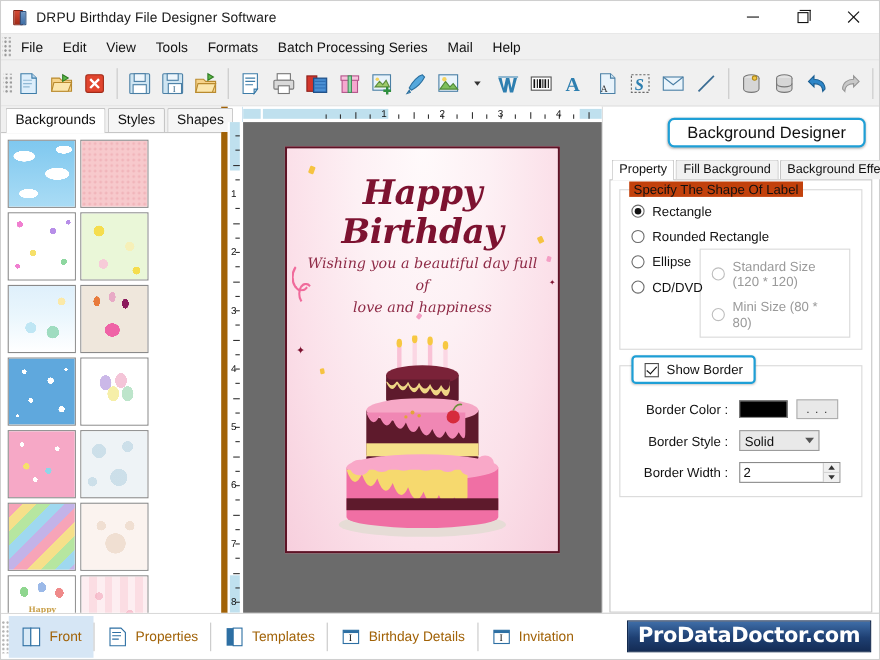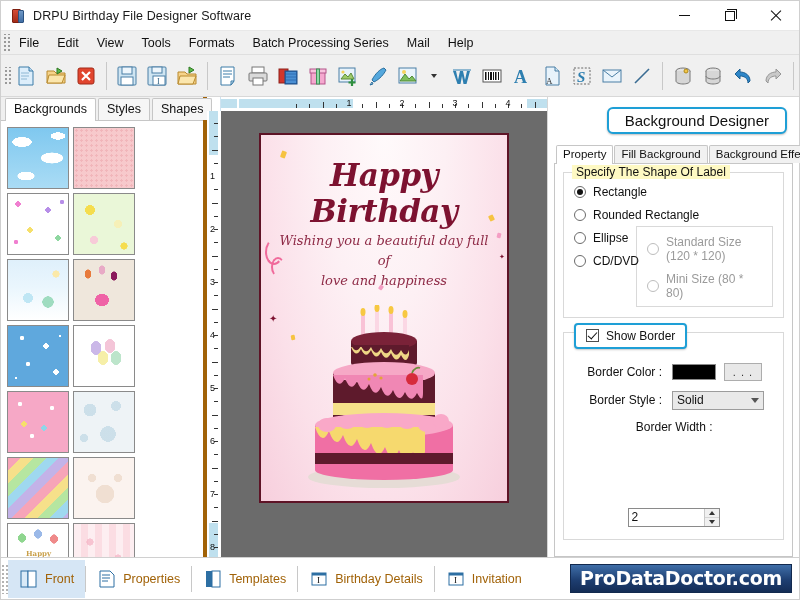--- a/index.html
+++ b/index.html
@@ -87,21 +87,21 @@
   .tbbtn.narrow { width: 24px; flex: 0 0 24px; }
   .tbbtn svg { display:block; }
   .caret { width:0;height:0;border-left:3px solid transparent;border-right:3px solid transparent;border-top:4px solid #333; margin-left:-2px; }
 
   
   .bodyrow { flex: 1 1 auto; display: flex; min-height: 0; background: #f0f0f0; }
 
   
   .leftpanel {
     width: 206px; flex: 0 0 206px; background:#fff; display:flex; flex-direction:column;
-    border-right: 4px solid #a16207; position: relative;
+    border-right: 6px solid #a16207; position: relative;
   }
   .ltabs { display:flex; align-items:flex-end; height: 24px; background:#f0f0f0; padding-left:4px; }
   .ltab {
     font-size: 12.5px; padding: 3px 8px 4px 8px; background:#f6f6f6;
     border:1px solid #c6c6c6; border-bottom:none; color:#111; margin-right:2px;
     border-radius: 2px 2px 0 0;
   }
   .ltab.active { background:#ffffff; font-weight: normal; position:relative; top:1px; padding-bottom:5px; }
   .thumbsarea {
     flex:1 1 auto; background:#fff; padding:6px 4px 4px 6px; display:flex; flex-wrap:wrap;
@@ -181,21 +181,21 @@
   .rtab {
     font-size:11.5px; padding:2px 6px 3px 6px; border:1px solid #c6c6c6; border-bottom:none;
     background:#f1f1f1; color:#111; margin-right:1px; border-radius:2px 2px 0 0; white-space:nowrap;
   }
   .rtab.active { background:#ffffff; position:relative; top:1px; padding-bottom:4px; }
   .rbody { border:1px solid #c6c6c6; background:#fff; flex:1 1 auto; padding:8px; min-height:0; }
   .group {
     border:1px solid #d9d9d9; padding: 12px 10px 10px 10px; position:relative; margin-bottom:14px;
   }
   .group > .glabel {
-    position:absolute; top:-8px; left:8px; background:#fef9c3; padding:0 4px;
+    position:absolute; top:-8px; left:8px; background:#c2410c; padding:0 4px;
     font-size:12px; color:#111;
   }
   .radiorow { display:flex; align-items:center; margin-bottom:9px; font-size:12px; color:#111; }
   .radio {
     width:12px; height:12px; border:1px solid #6b6b6b; border-radius:50%; margin-right:7px;
     background:#fff; position:relative; flex:0 0 12px;
   }
   .radio.checked:after {
     content:""; position:absolute; left:2px; top:2px; width:6px; height:6px;
     background:#111; border-radius:50%;
@@ -219,21 +219,21 @@
     box-shadow:0 1px 2px rgba(0,0,0,0.22); background:#fff;
   }
   .fieldrow { display:flex; align-items:center; margin-bottom:10px; }
   .fieldlbl { width:88px; font-size:12px; color:#111; text-align:right; margin-right:10px; flex:0 0 88px; }
   .swatch { width:44px; height:16px; background:#000; border:1px solid #8a8a8a; }
   .dotsbtn {
     margin-left:8px; width:38px; height:18px; background:#e8e8e8; border:1px solid #adadad;
     font-size:11px; color:#333; display:flex; align-items:center; justify-content:center; letter-spacing:1px;
   }
   .selectbox {
-    width:92px; height:19px; background:#e9e9e9; border:1px solid #9c9c9c;
+    width:73px; height:19px; background:#e9e9e9; border:1px solid #9c9c9c;
     display:flex; align-items:center; padding:0 4px; font-size:12px; color:#111;justify-content:space-between;
   }
   .selchev { margin-left:auto; width:0;height:0;border-left:4px solid transparent;border-right:4px solid transparent;border-top:5px solid #555; }
   .spinbox { width:92px; height:19px; border:1px solid #8a8a8a; background:#fff; display:flex; align-items:center; }
   .spinval { flex:1 1 auto; font-size:12px; color:#111; padding-left:3px; }
   .spinbtns { width:15px; height:17px; display:flex; flex-direction:column; border-left:1px solid #c8c8c8; }
   .spinbtns div { flex:1; background:#f0f0f0; display:flex; align-items:center; justify-content:center; border-bottom:1px solid #d4d4d4;}
   .sarrow-u { width:0;height:0;border-left:3px solid transparent;border-right:3px solid transparent;border-bottom:4px solid #333; }
   .sarrow-d { width:0;height:0;border-left:3px solid transparent;border-right:3px solid transparent;border-top:4px solid #333; }
 
@@ -875,21 +875,21 @@
           </div>
 
           <div class="fieldrow">
             <div class="fieldlbl">Border Style :</div>
             <div class="selectbox">
               <span>Solid</span>
               <span class="selchev"></span>
             </div>
           </div>
 
-          <div class="fieldrow" style="margin-bottom:2px;flex-direction:column;">
+          <div class="fieldrow" style="margin-bottom:2px;">
             <div class="fieldlbl">Border Width :</div>
             <div class="spinbox">
               <span class="spinval">2</span>
               <span class="spinbtns">
                 <div>
                     <i class="sarrow-u"></i>
                   </div>
                 <div style="border-bottom:none;">
                     <i class="sarrow-d"></i>
                   </div>

